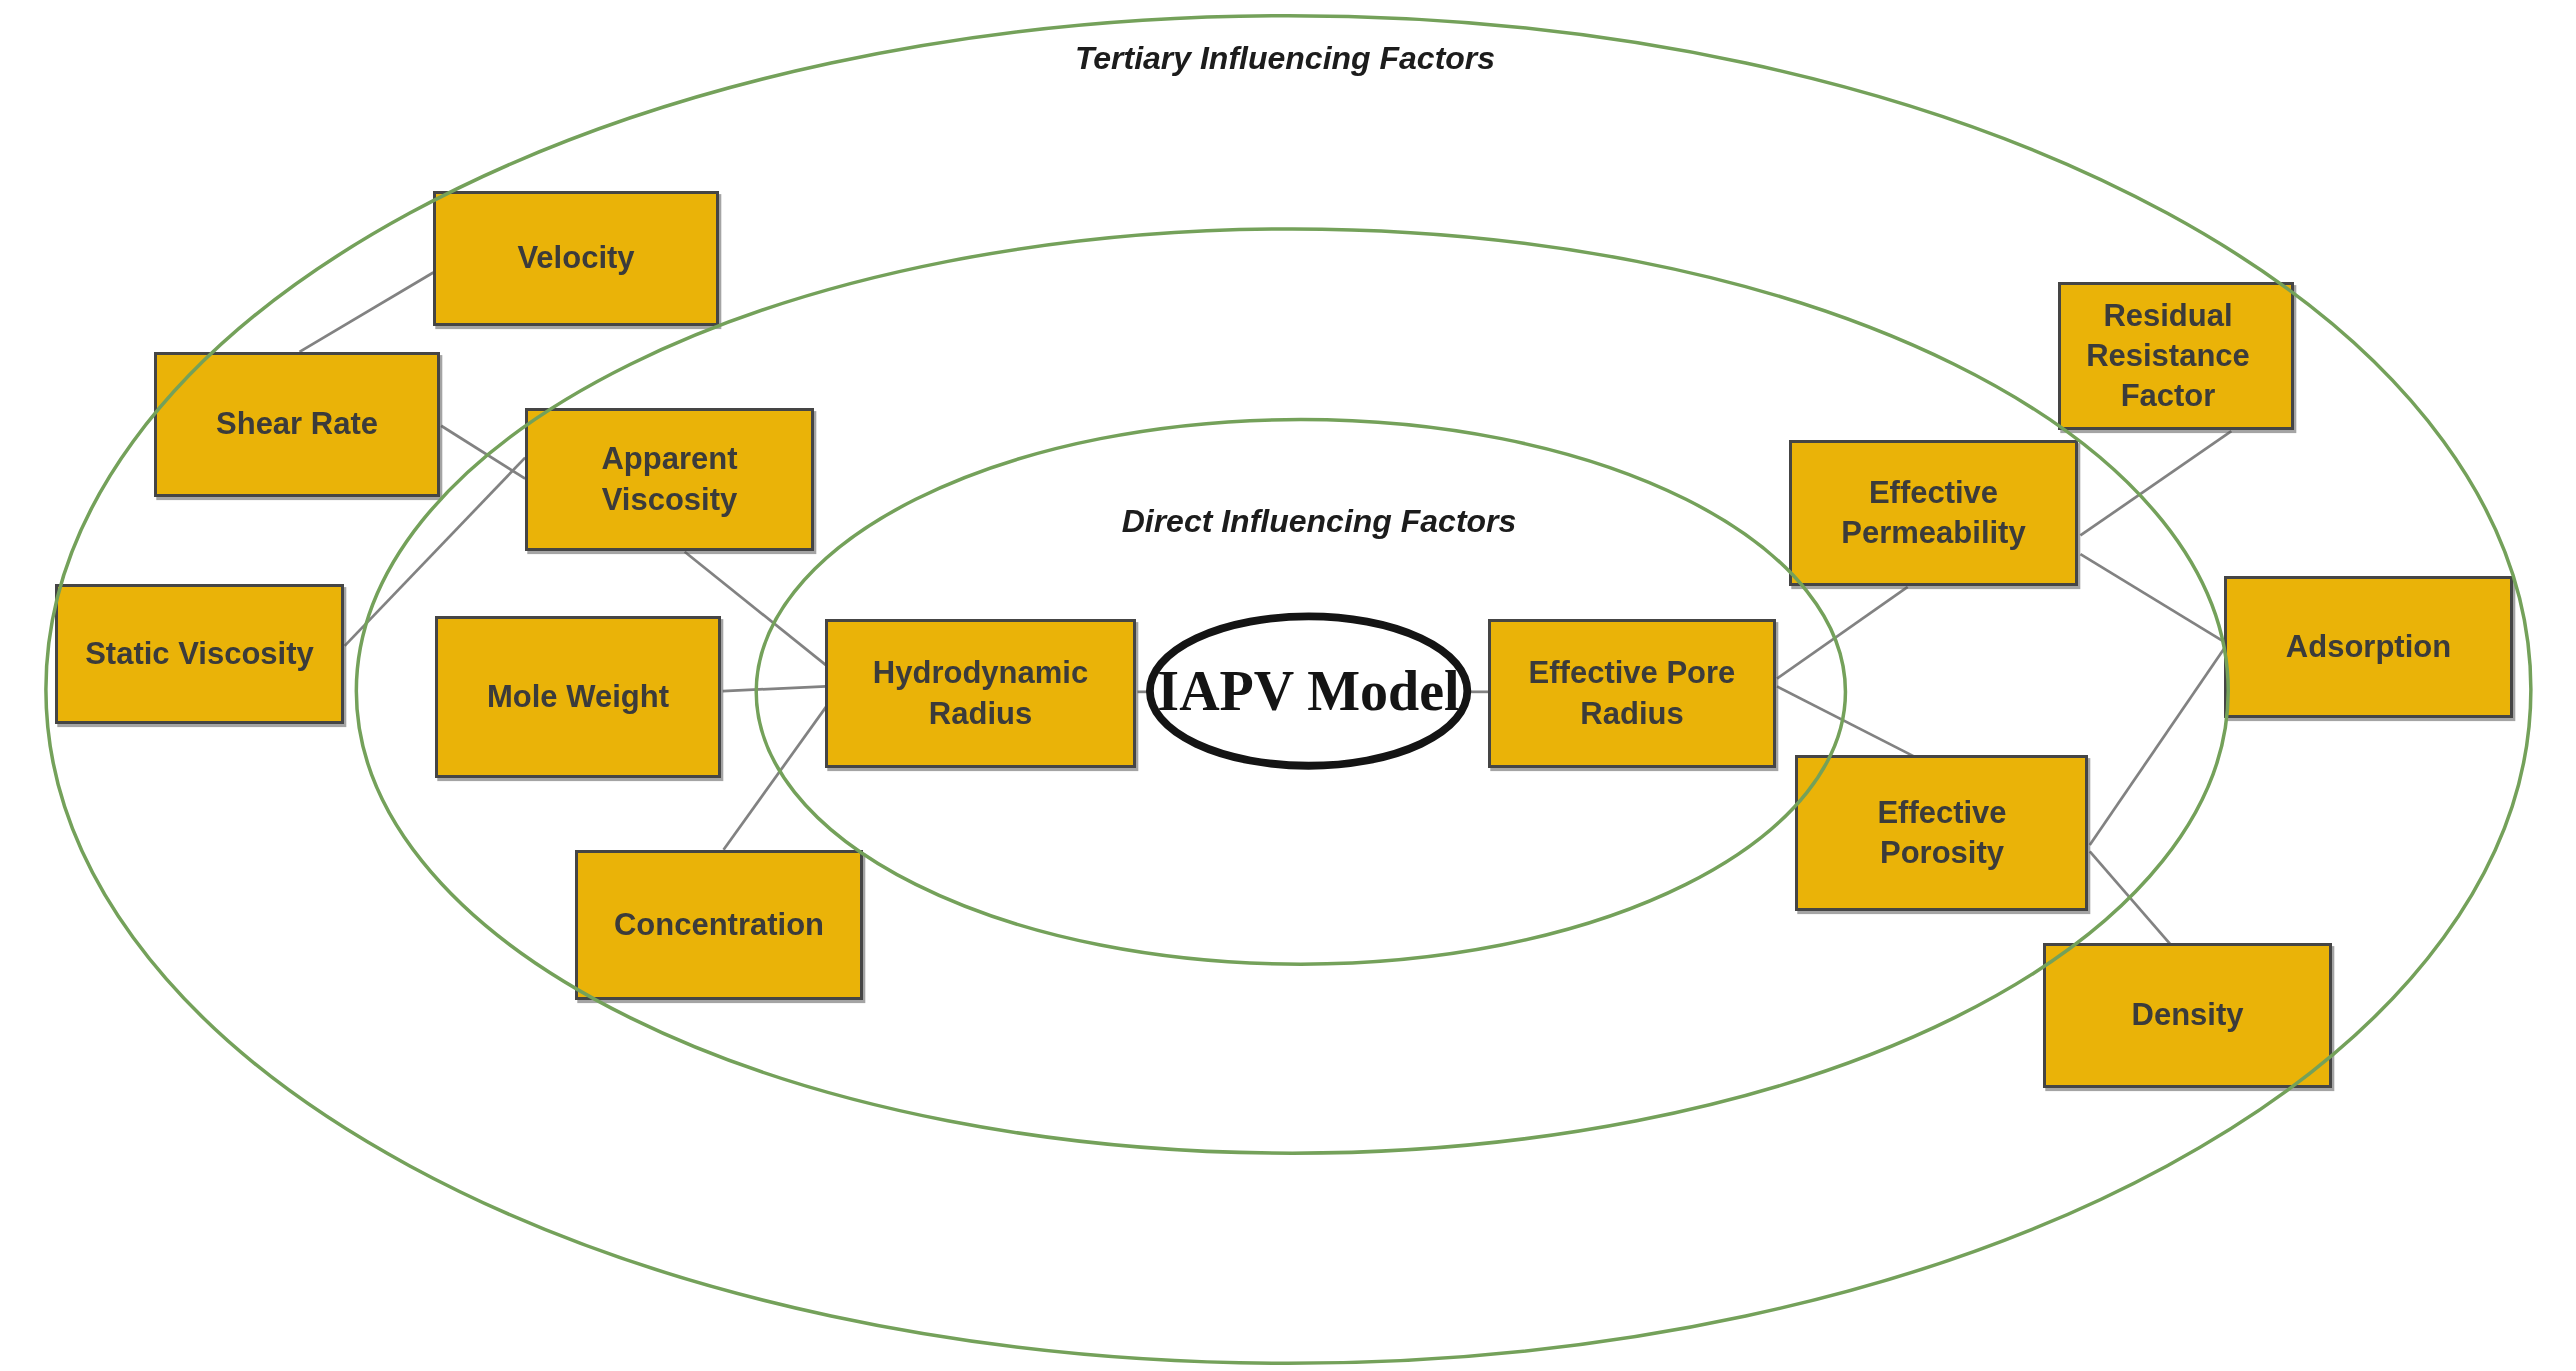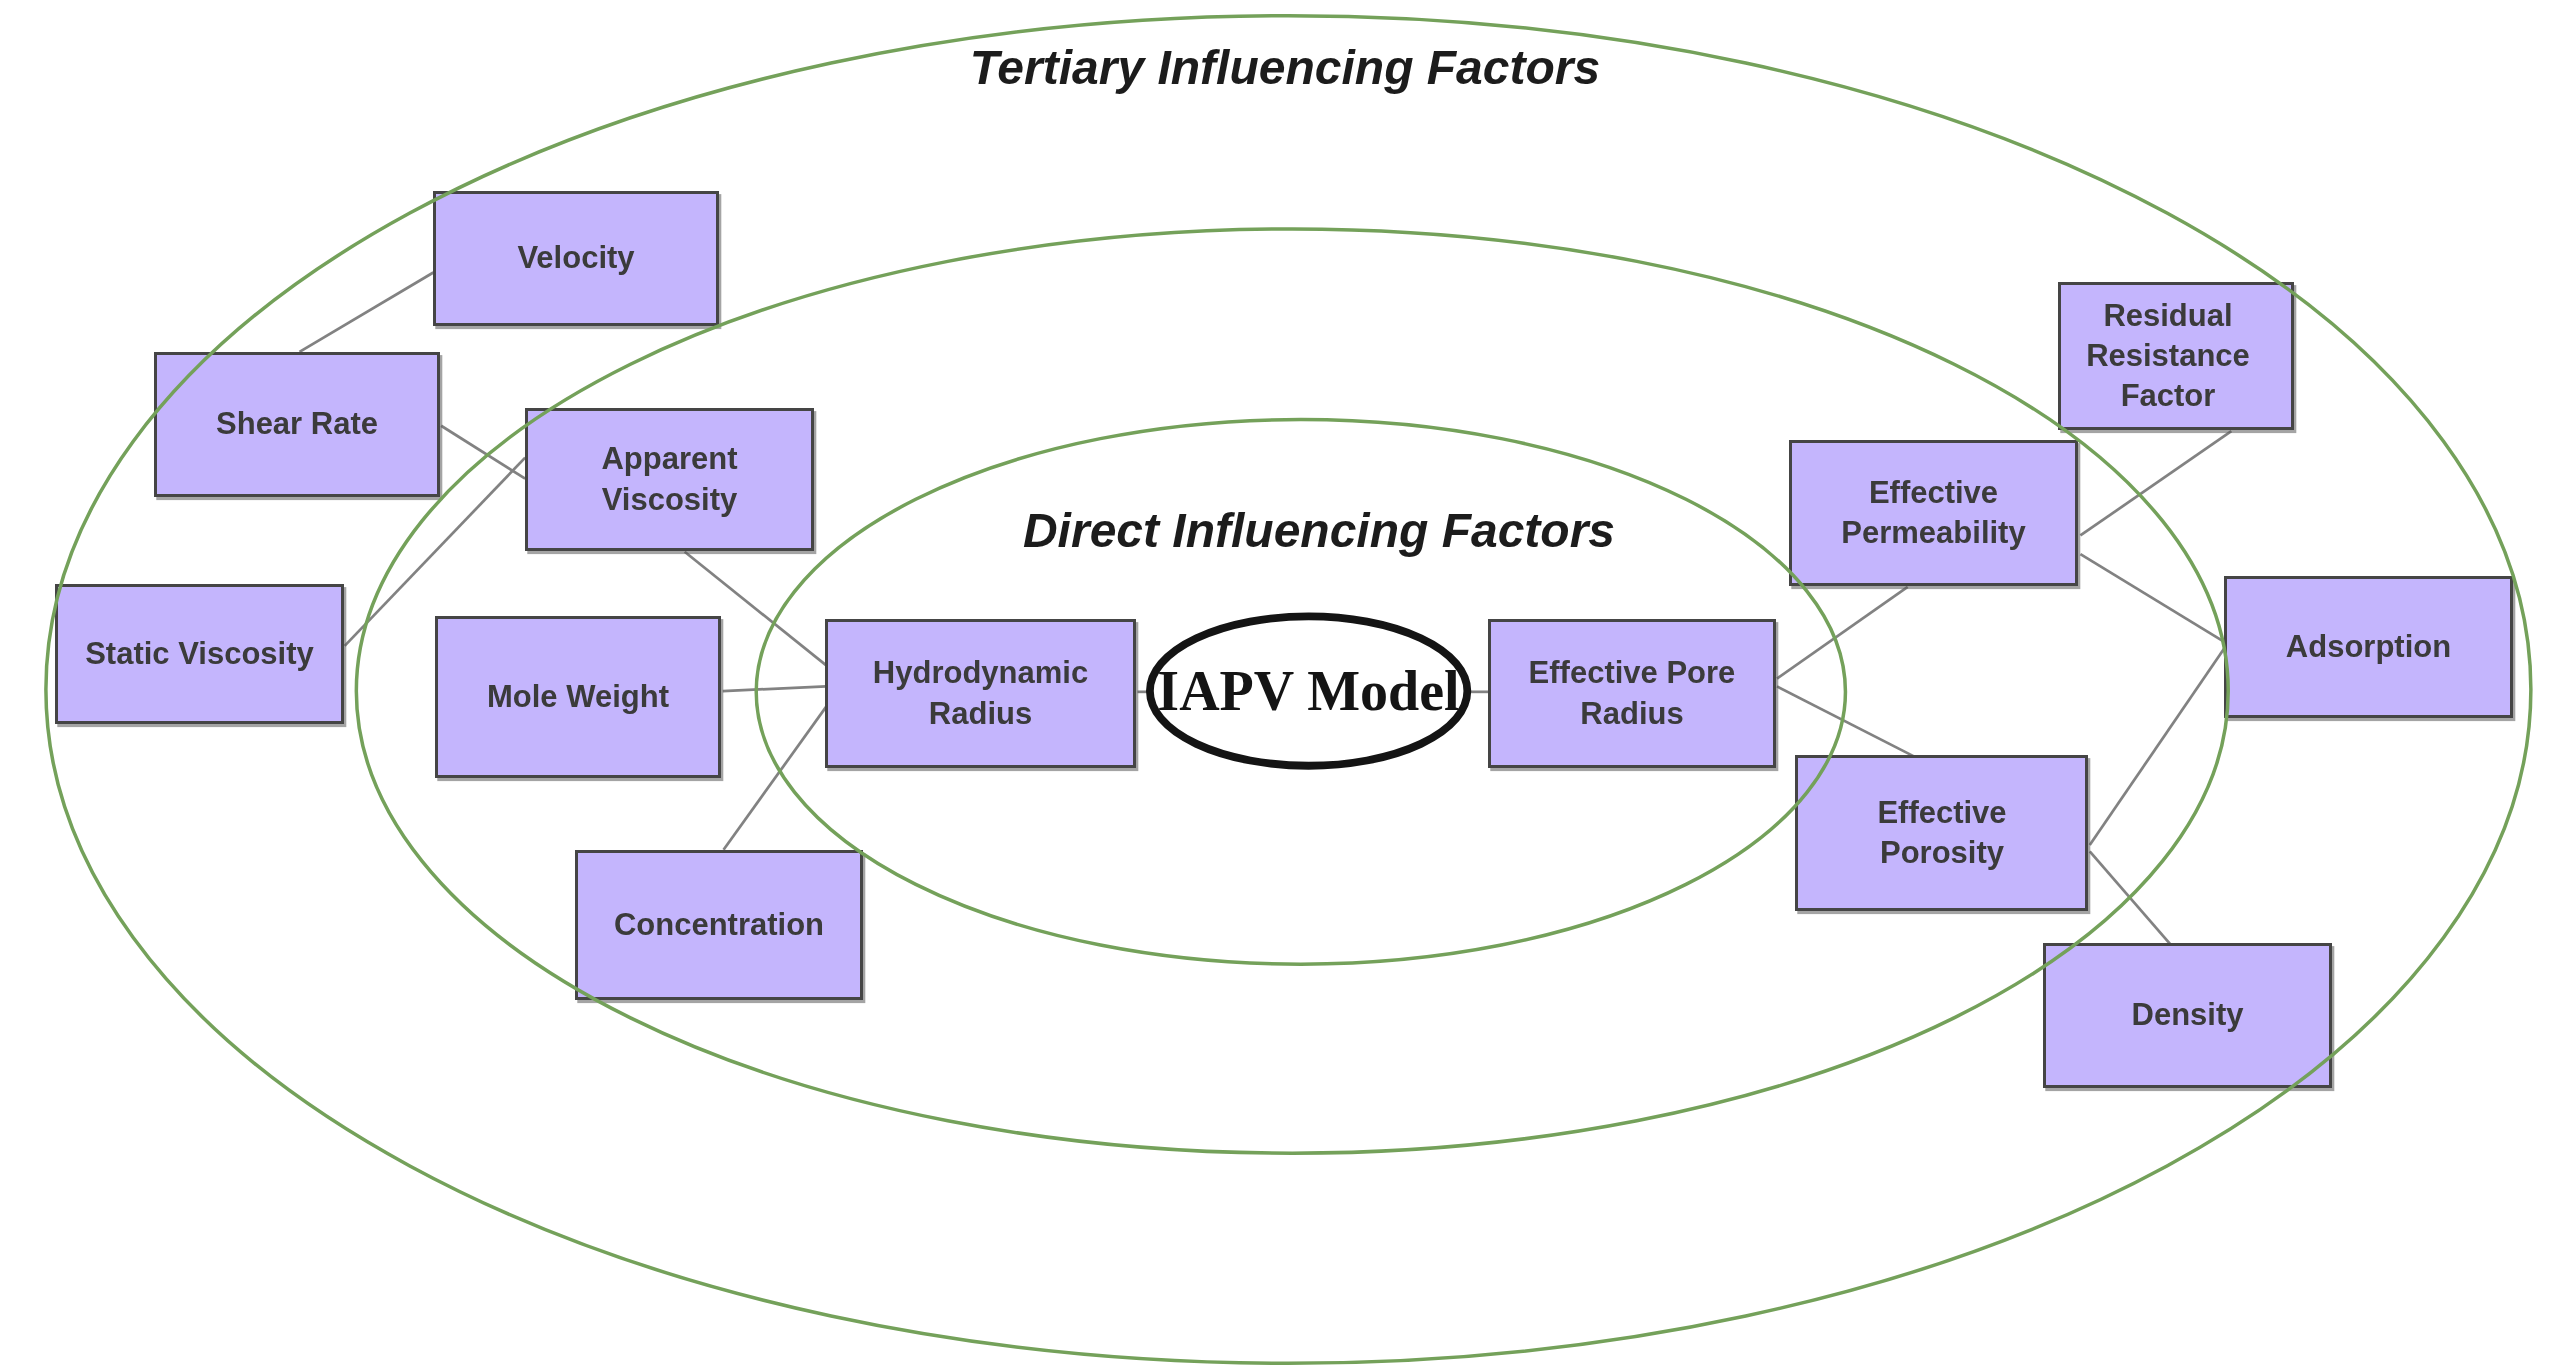--- a/index.html
+++ b/index.html
@@ -19,34 +19,34 @@
   }
   #connector-layer { z-index: 1; }
   .node-box {
     position: absolute;
     z-index: 2;
     display: flex;
     align-items: center;
     justify-content: center;
     text-align: center;
     box-sizing: border-box;
-    background: #c4b5fd;
+    background: #eab308;
     border: 3.9px solid #454545;
     box-shadow: 2.3px 3.1px 0 rgba(90,90,90,0.55);
     font-size: 31px;
     font-weight: bold;
     color: #3b3b3b;
     line-height: 1.3;
     padding: 0 23px;
   }
   #ring-layer { z-index: 3; }
   .ring-title {
     position: absolute;
     z-index: 4;
-    font-size: 48px;
+    font-size: 32px;
     font-weight: bold;
     font-style: italic;
     color: #1c1c1c;
     text-align: center;
     white-space: nowrap;
     transform: translateX(-50%);
   }
   #center-label {
     position: absolute;
     z-index: 4;

